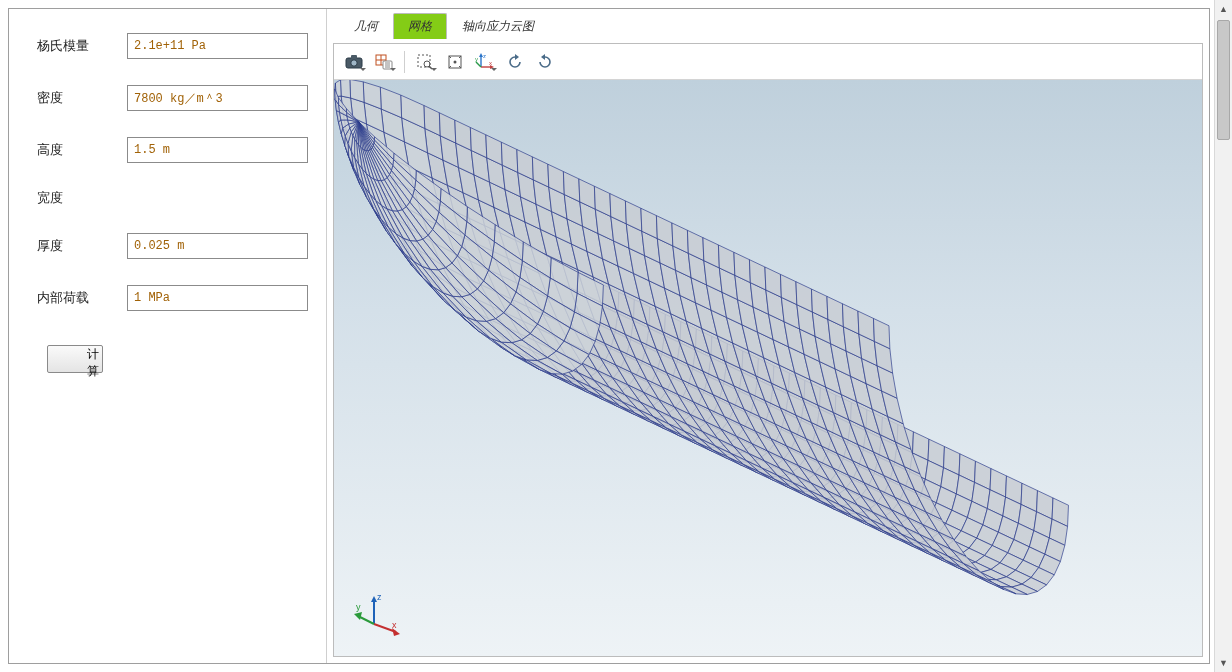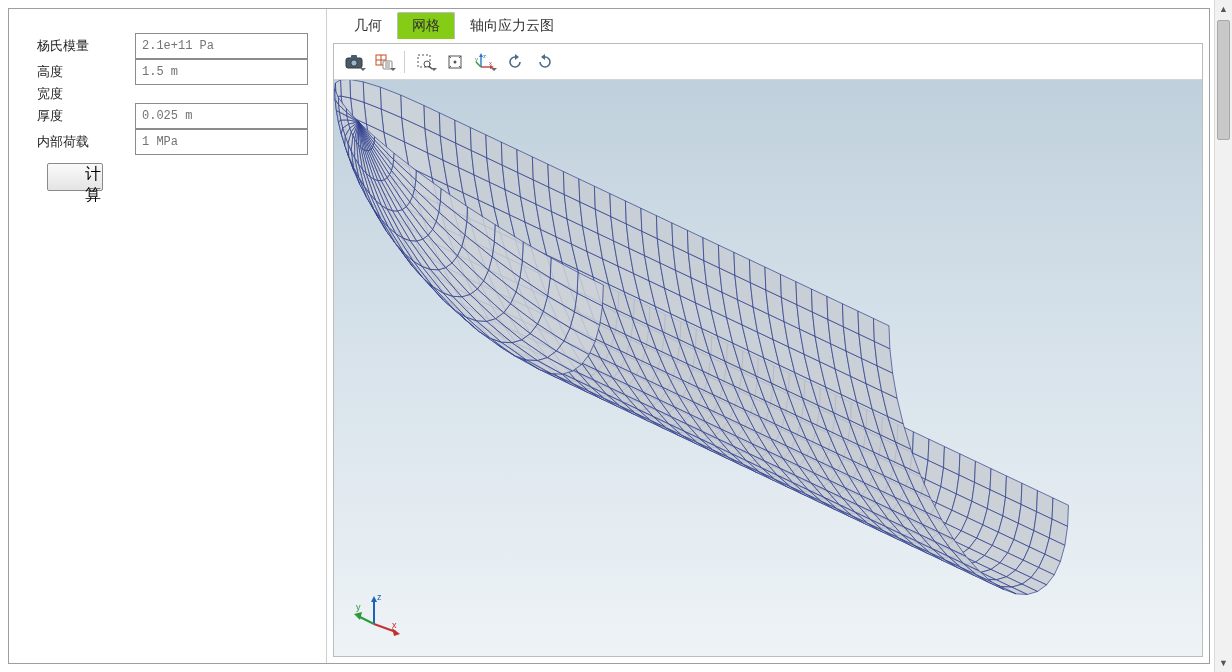--- a/index.html
+++ b/index.html
@@ -22,45 +22,46 @@
 }
 .sidebar {
   width: 318px;
   height: 100%;
   border-right: 1px solid #cfcfcf;
   padding: 24px 18px 0 28px;
 }
 .form-row {
   display: flex;
   align-items: center;
-  gap: 24px;
+  margin-bottom: 26px;
+  gap: 16px;
 }
 .form-label {
   width: 74px;
   font-size: 13px;
   color: #222;
 }
 .form-input {
   flex: 1;
   height: 26px;
   border: 1px solid #8b8b8b;
   background: #fff;
   padding: 0 6px;
   font-family: "Courier New", monospace;
   font-size: 12px;
-  color: #737373;
+  color: #a16207;
 }
 .compute-btn {
   margin-left: 10px;
   margin-top: 8px;
   width: 56px;
   height: 28px;
   border: 1px solid #8a8a8a;
   background: linear-gradient(#fafafa,#e4e4e4);
-  font-size: 16px;
+  font-size: 12px;
   cursor: pointer;
   border-radius: 2px;
   padding-left: 36px;
 }
 
 .main-area {
   flex: 1;
   display: flex;
   flex-direction: column;
   padding: 4px 6px 6px 6px;
@@ -68,26 +69,27 @@
 .tabs {
   display: flex;
   align-items: flex-end;
   height: 26px;
   gap: 0;
   margin-bottom: 4px;
   padding-left: 6px;
 }
 .tab {
   padding: 4px 14px;
-  font-size: 14px;
+  font-size: 12px;
   color: #333;
   cursor: pointer;
   border: 1px solid transparent;
   border-bottom: none;
   background: transparent;
+  font-style: italic;
 }
 .tab.active {
   border-color: #bcbcbc;
   background: #84cc16;
   border-radius: 2px 2px 0 0;
 }
 .viewport-wrap {
   flex: 1;
   border: 1px solid #bcbcbc;
   background: #fff;
@@ -158,20 +160,24 @@
 </style>
 </head>
 <body>
 
 <div class="app-frame">
 
   <div class="sidebar">
     <div class="form-row">
       <div class="form-label">杨氏模量</div>
       <input class="form-input" value="2.1e+11 Pa" style="">
+    </div>
+    <div class="form-row">
+      <div class="form-label">密度</div>
+      <input class="form-input" value="7800 kg／m＾3" style="">
     </div>
     <div class="form-row">
       <div class="form-label">高度</div>
       <input class="form-input" value="1.5 m" style="">
     </div>
     <div class="form-row">
       <div class="form-label">宽度</div>
     </div>
     <div class="form-row">
       <div class="form-label">厚度</div>

